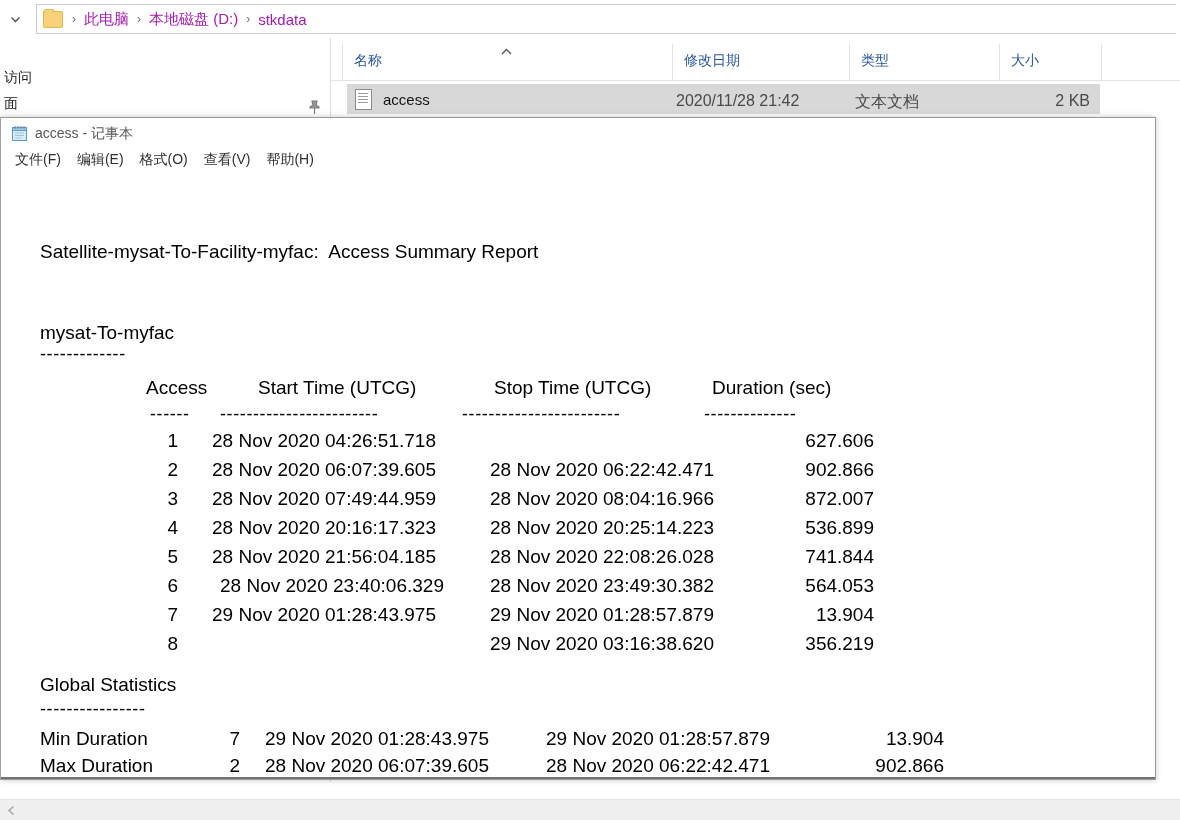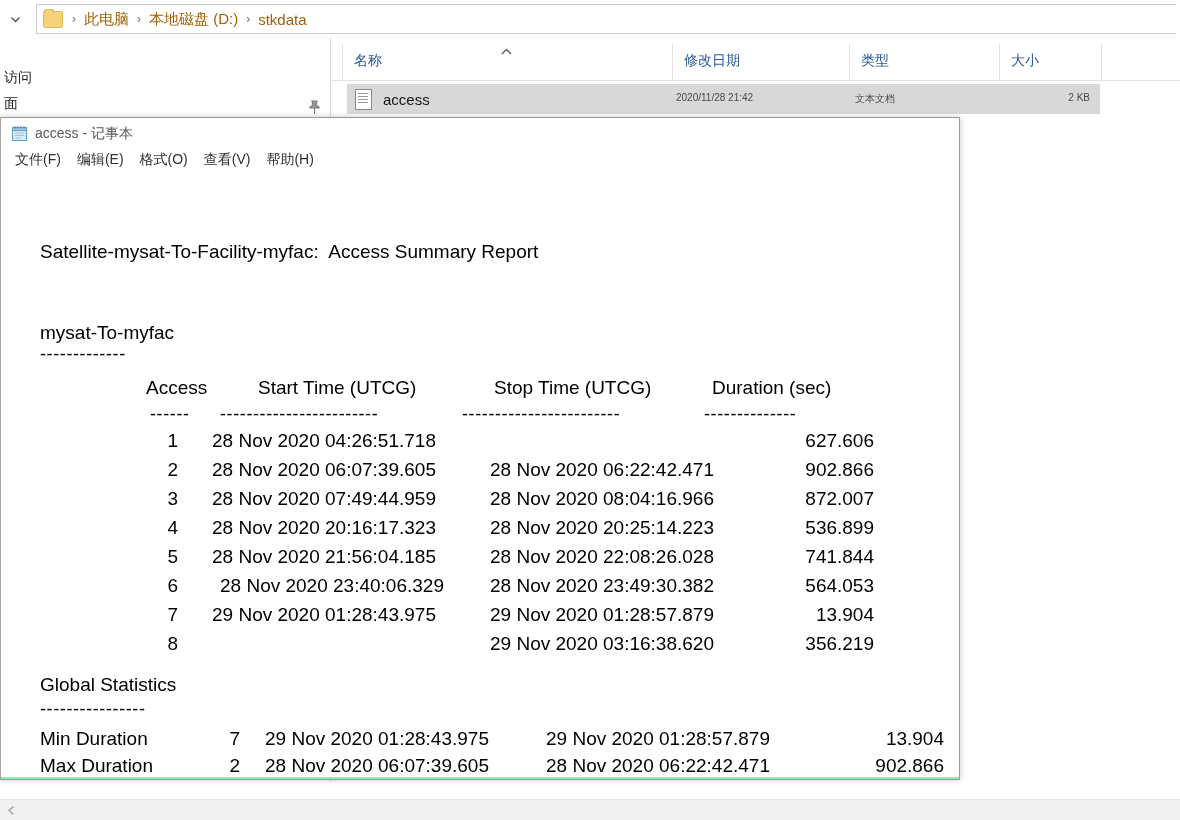--- a/index.html
+++ b/index.html
@@ -75,21 +75,21 @@
     position:absolute;
     left:0; top:-3px;
     width:8px; height:3px;
     background:#f6d37a;
     border:1px solid #e0b94f;
     border-bottom:none;
     border-radius:2px 2px 0 0;
   }
   .crumb {
     font-size: 15px;
-    color: #a16207;
+    color: #a21caf;
     padding: 0 3px;
     white-space: nowrap;
   }
   .crumb-sep {
     color: #6d6d6d;
     font-size: 12px;
     padding: 0 5px;
     user-select: none;
   }
 
@@ -175,21 +175,21 @@
     background:
       repeating-linear-gradient(to bottom,#9a9a9a 0px,#9a9a9a 1px,transparent 1px,transparent 3px);
   }
   .file-name {
     font-size: 15px;
     color: #141414;
     margin-left: 11px;
   }
   .cell {
     position: absolute;
-    font-size: 10px;
+    font-size: 16px;
     color: #4a4a4a;
     top: 92px;
   }
   .cell.right { text-align: right; }
 
   
   .h-scrollbar {
     position: absolute;
     left: 0; bottom: 0;
     width: 1180px;
@@ -203,23 +203,23 @@
     left: 3px; top: 2px;
     width: 17px; height: 17px;
     display: flex; align-items: center; justify-content: center;
     color: #a0a0a0;
   }
 
   
   .notepad {
     position: absolute;
     left: 0; top: 117px;
-    width: 960px;
+    width: 1156px;
     height: 663px;
-    background: #86efac;
+    background: #737373;
     border: 1px solid #9a9a9a;
     border-left: 1px solid #a6a6a6;
     box-sizing: border-box;
     box-shadow: 0 0 6px rgba(0,0,0,0.22);
   }
 
   .np-titlebar {
     position: relative;
     height: 31px;
     background: #ffffff;

